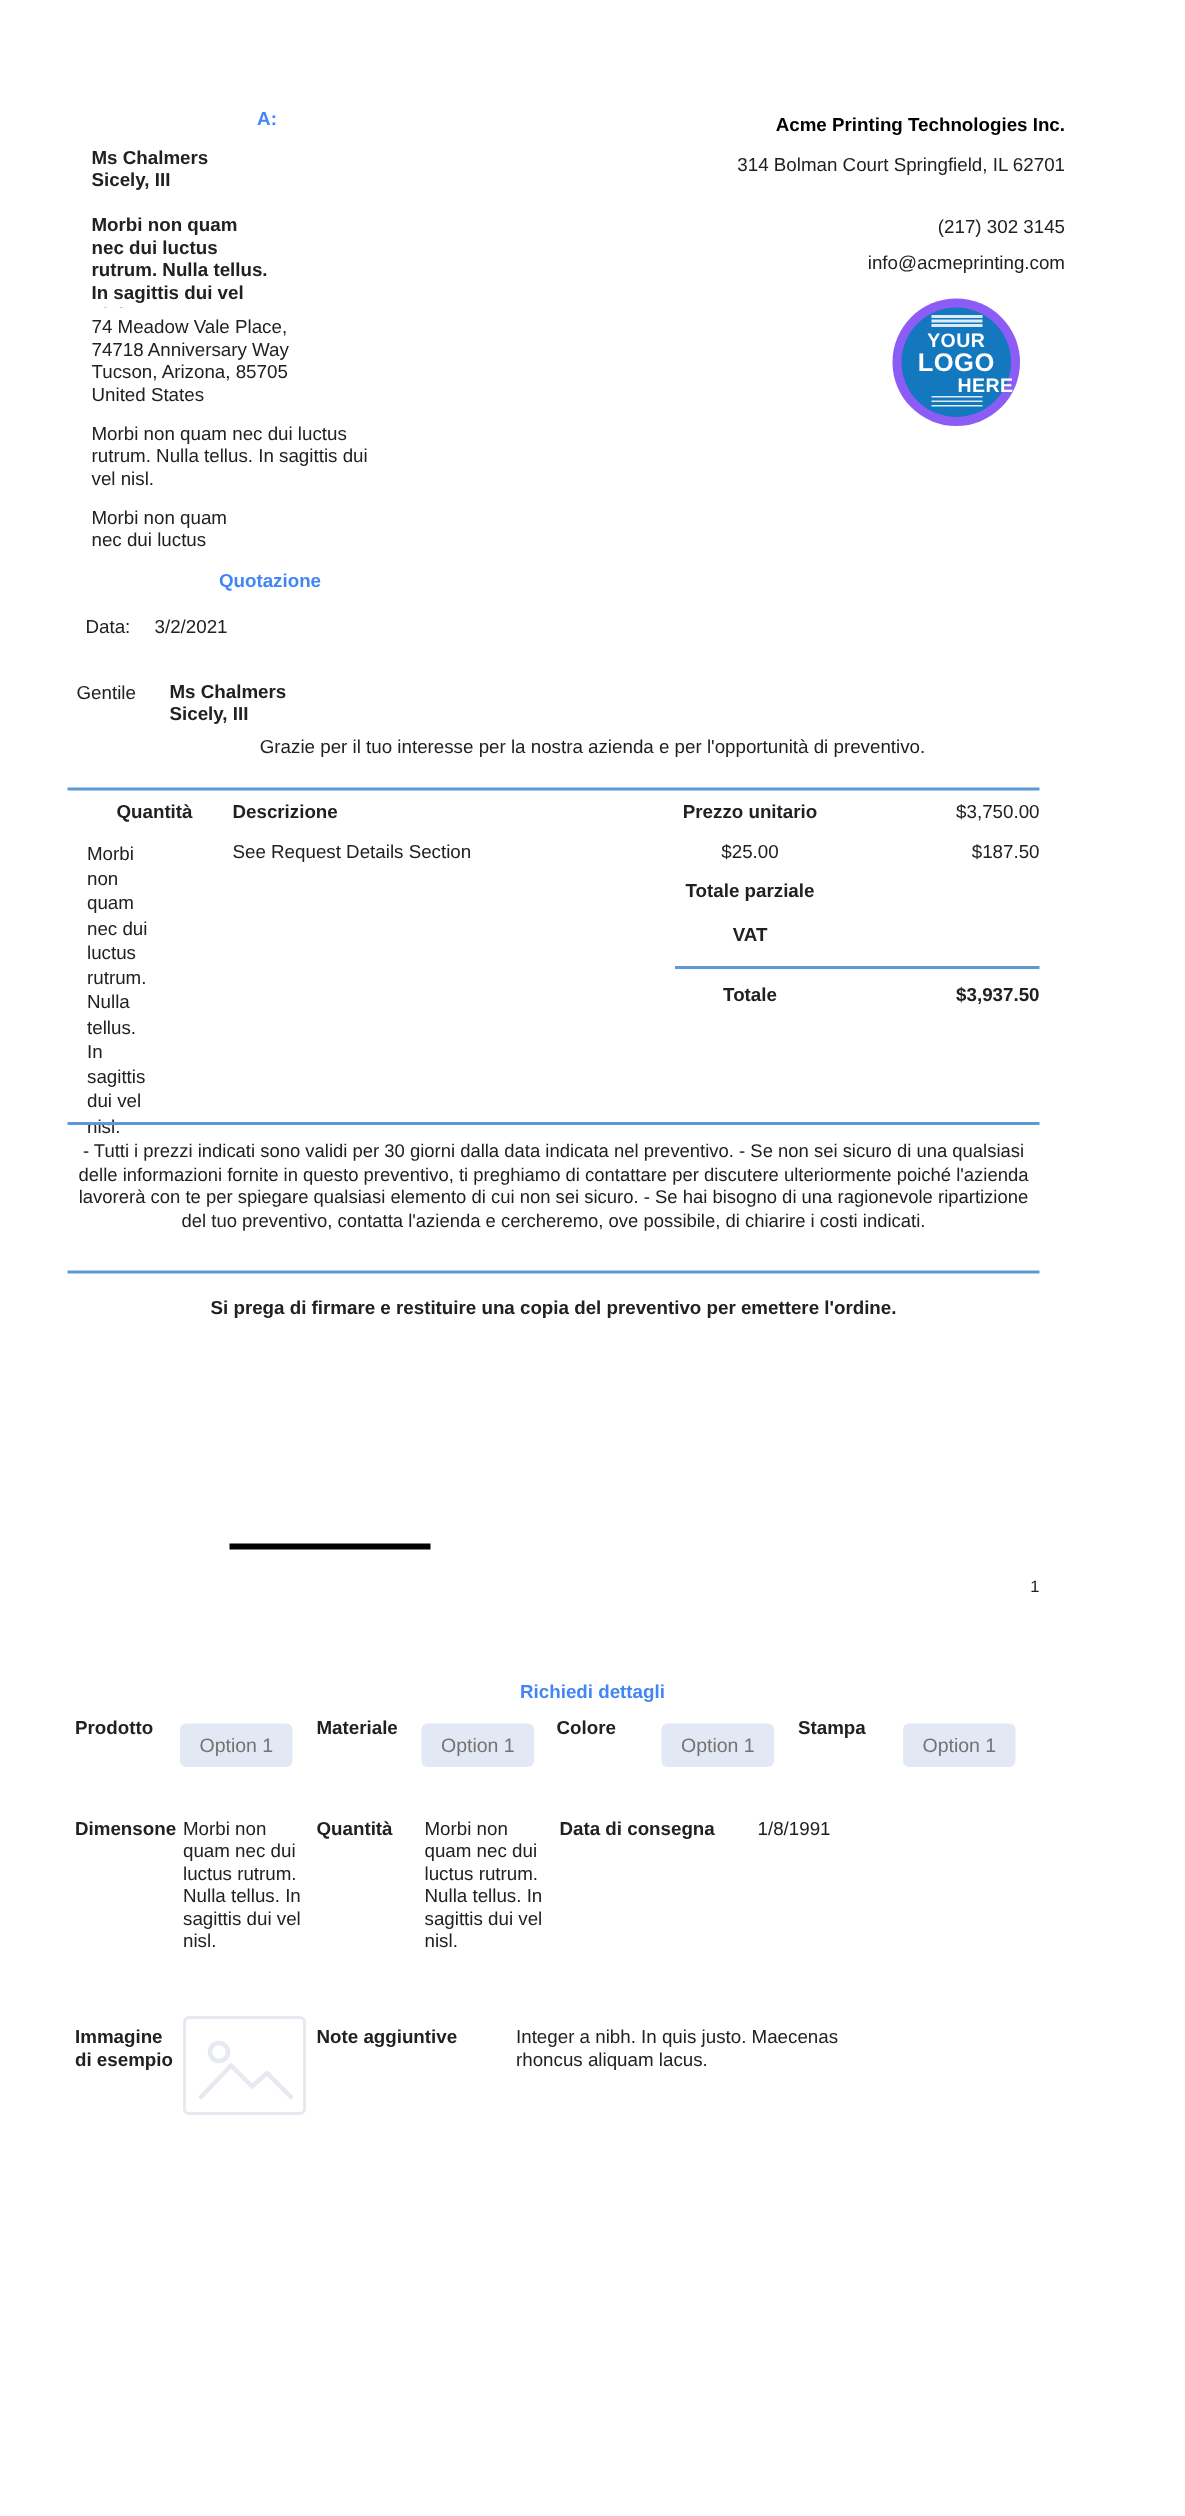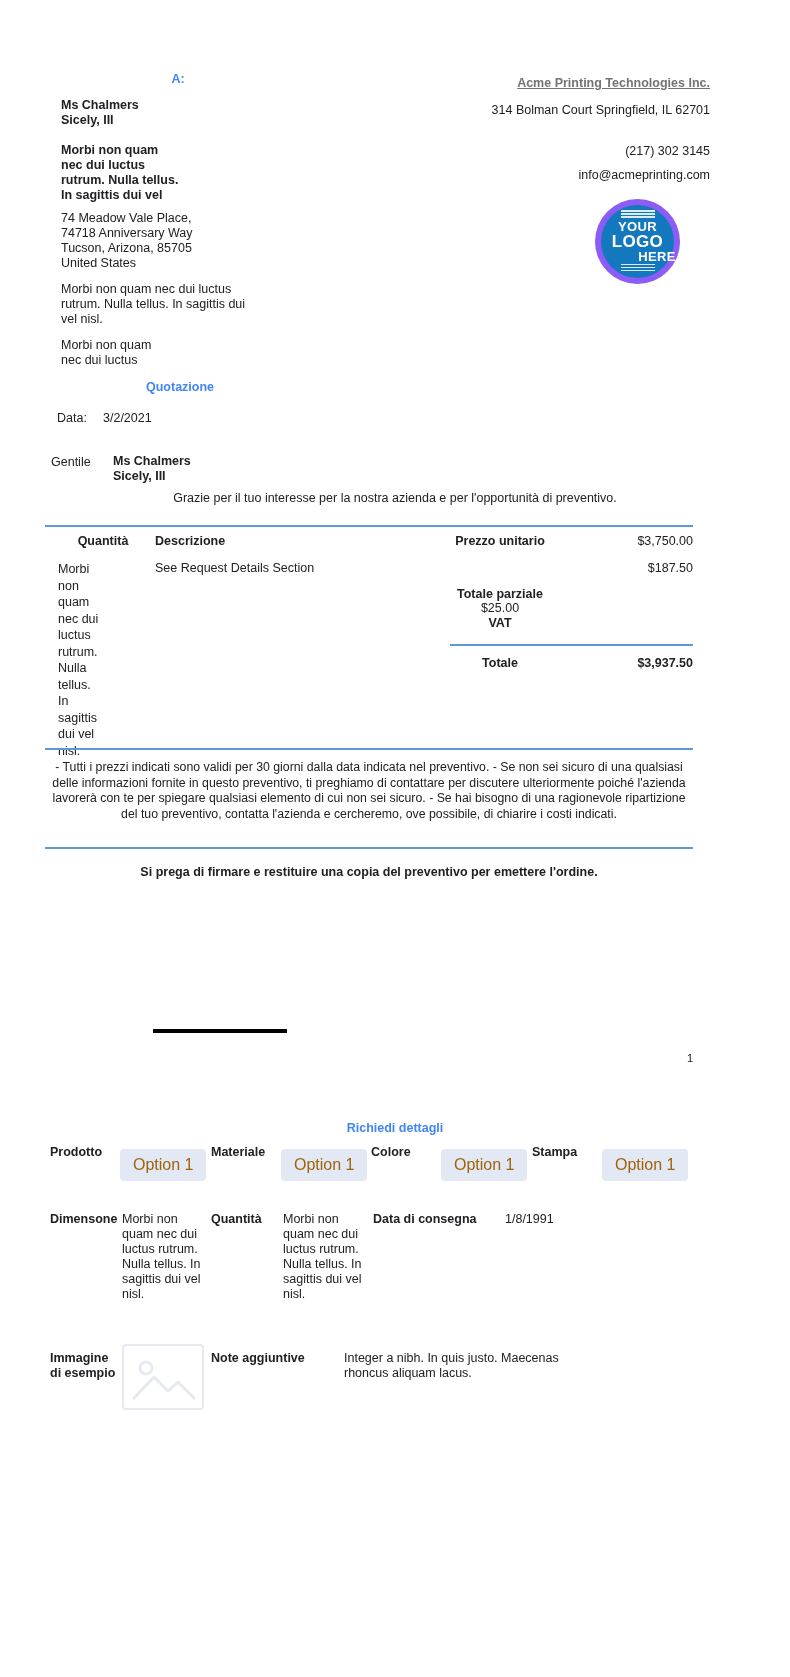--- a/index.html
+++ b/index.html
@@ -37,23 +37,22 @@
     left: 61px; top: 282px; width: 190px;
     font-size: 12.5px; line-height: 15px;
   }
   .recipient-note2 {
     left: 61px; top: 338px; width: 190px;
     font-size: 12.5px; line-height: 15px;
   }
 
   .company-name {
     left: 380px; top: 76px; width: 330px;
-    color: #737373; font-weight: bold; font-size: 12.5px;
+    color: #000000; font-weight: bold; font-size: 12.5px;
     text-align: right;
-    text-decoration: underline;
   }
   .company-address {
     left: 380px; top: 103px; width: 330px;
     font-size: 12.5px; text-align: right;
   }
   .company-phone {
     left: 380px; top: 144px; width: 330px;
     font-size: 12.5px; text-align: right;
   }
   .company-email {
@@ -115,21 +114,21 @@
   .th-desc { left: 155px; top: 534px; width: 180px; text-align: left; }
   .th-price { left: 380px; top: 534px; width: 240px; text-align: center; }
   .th-amount { left: 560px; top: 534px; width: 133px; text-align: right; }
 
   .td { font-size: 12.5px; }
   .td-qty {
     left: 58px; top: 561px; width: 42px;
     line-height: 16.5px; text-align: left;
   }
   .td-desc { left: 155px; top: 561px; width: 230px; text-align: left; }
-  .td-price { left: 380px; top: 561px; width: 240px; text-align: center; margin-top: 40px; }
+  .td-price { left: 380px; top: 561px; width: 240px; text-align: center; }
   .td-amount { left: 560px; top: 561px; width: 133px; text-align: right; }
 
   .lbl-subtotal {
     left: 380px; top: 587px; width: 240px;
     font-weight: bold; font-size: 12.5px; text-align: center;
   }
   .lbl-vat {
     left: 380px; top: 616px; width: 240px;
     font-weight: bold; font-size: 12.5px; text-align: center;
   }
@@ -163,21 +162,21 @@
   .details-title {
     left: 230px; top: 1121px; width: 330px;
     color: #4285f4; font-weight: bold; font-size: 12.5px; text-align: center;
   }
   .d-label { font-weight: bold; font-size: 12.5px; line-height: 15px; }
   .d-value { font-size: 12.5px; line-height: 15px; }
 
   .chip {
     display: inline-block;
     background: #e2e8f4; border-radius: 4px;
-    padding: 7px 13px; font-size: 16px; color: #a16207;
+    padding: 7px 13px; font-size: 13px; color: #737373;
   }
 
   .lbl-prodotto  { left: 50px;  top: 1145px; width: 70px; }
   .chip-prodotto { left: 120px; top: 1149px; }
   .lbl-materiale { left: 211px; top: 1145px; width: 80px; }
   .chip-materiale{ left: 281px; top: 1149px; }
   .lbl-colore    { left: 371px; top: 1145px; width: 70px; }
   .chip-colore   { left: 441px; top: 1149px; }
   .lbl-stampa    { left: 532px; top: 1145px; width: 70px; }
   .chip-stampa   { left: 602px; top: 1149px; }

